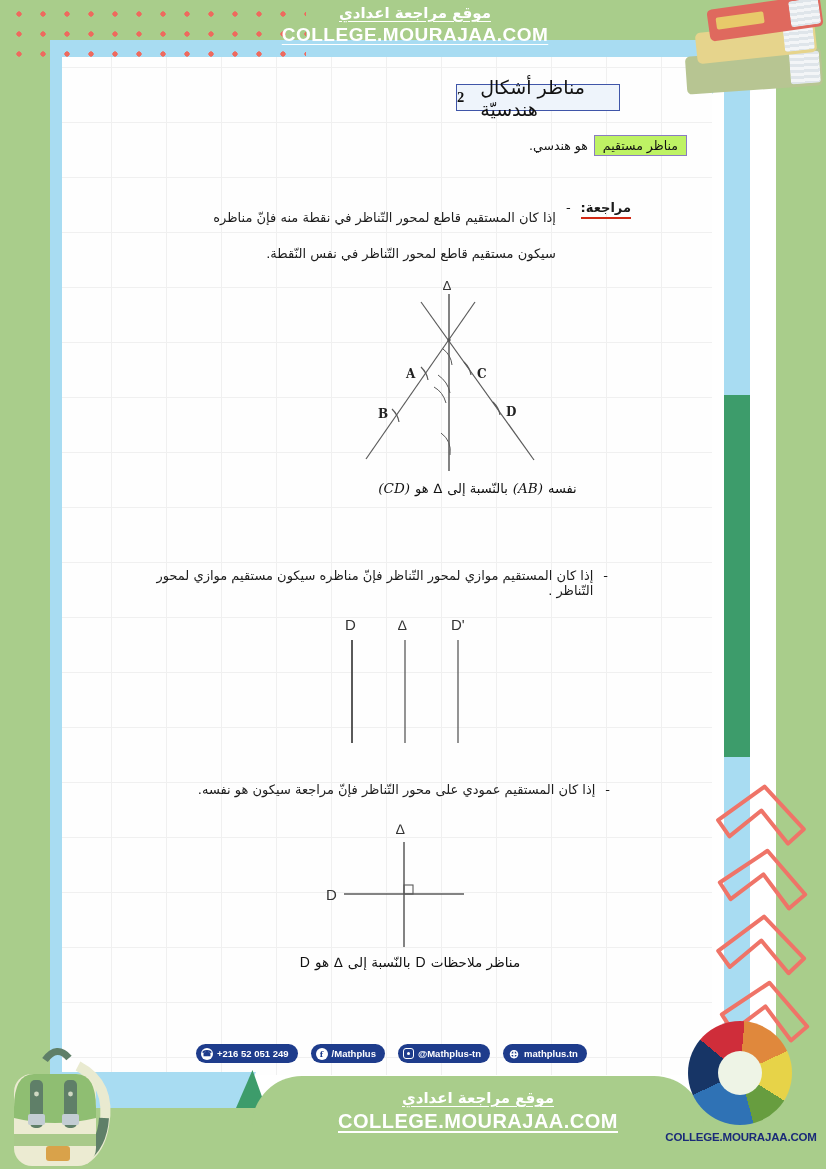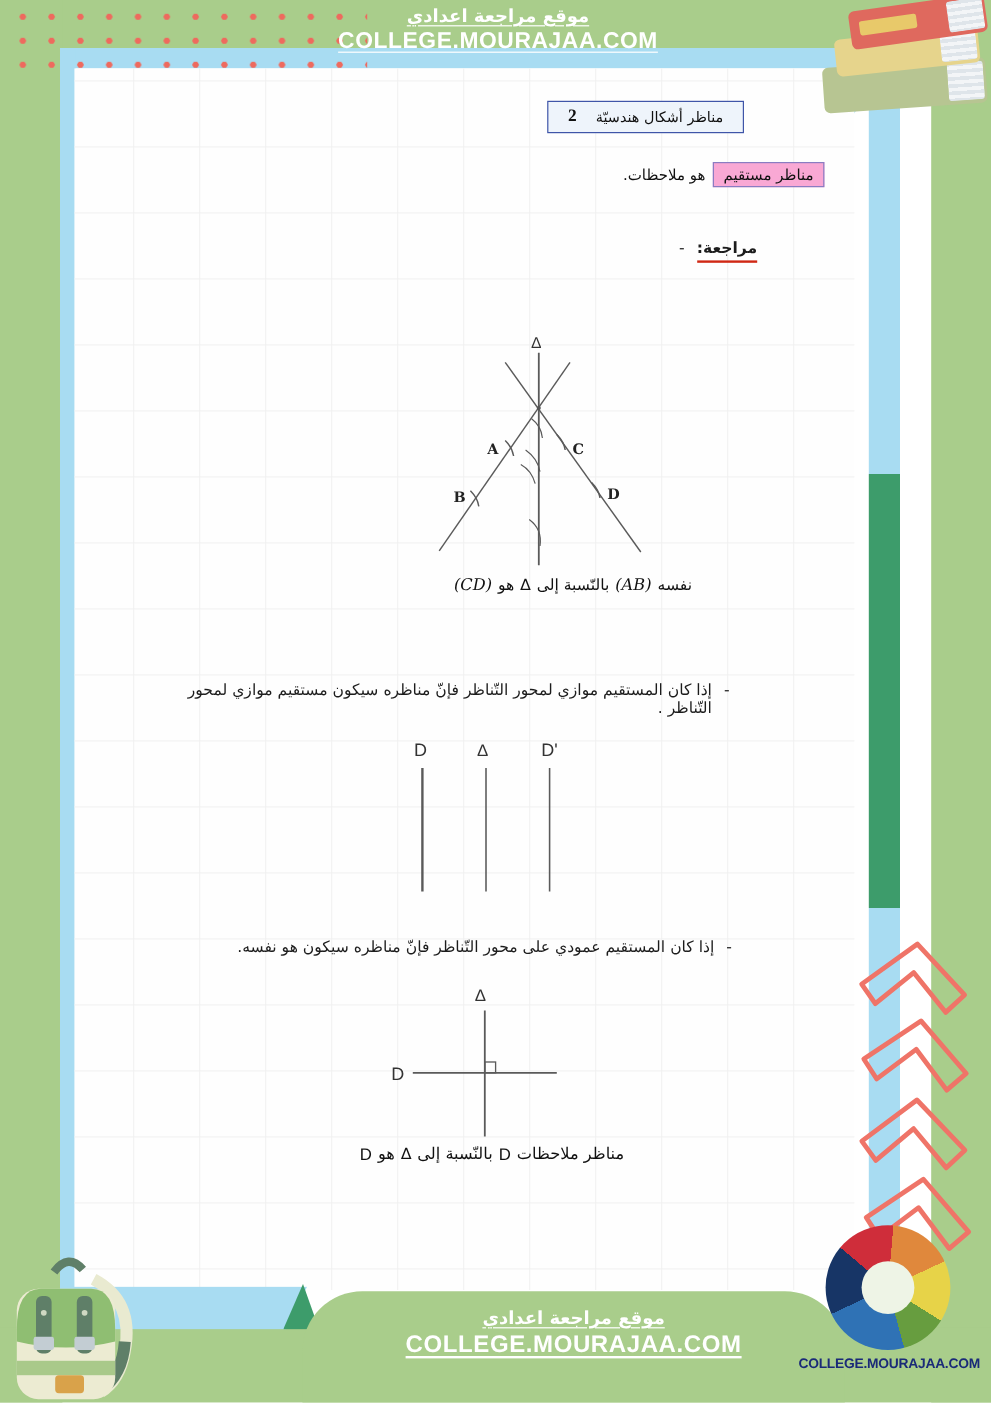--- a/index.html
+++ b/index.html
@@ -48,23 +48,23 @@
         background-image:repeating-linear-gradient(180deg,#dfe5ea 0 3px,rgba(0,0,0,0) 3px 6px);}
   .book-green{left:0;top:52px;width:136px;height:38px;background:#b7c592;transform:rotate(-4deg);}
   .book-yellow{left:10px;top:27px;width:120px;height:31px;background:#e6d48c;transform:rotate(-6deg);}
   .book-red{left:22px;top:2px;width:114px;height:32px;background:#df695e;transform:rotate(-8deg);}
   .book-red .tag{position:absolute;left:8px;top:9px;width:48px;height:12px;background:#e8c96a;border-radius:2px;}
 
   
   .title-box{left:456px;top:84px;width:162px;height:25px;border:1.6px solid #3f55a8;background:#eef4fb;
              display:flex;align-items:center;justify-content:center;gap:16px;}
   .title-box .num{font-family:"Liberation Serif",serif;font-weight:bold;font-size:14.5px;color:#111;}
-  .title-box .txt{font-size:12px;color:#111;}
+  .title-box .txt{font-size:19px;color:#111;}
   .def-row{left:495px;top:135px;width:192px;display:flex;align-items:center;gap:6px;direction:rtl;font-size:12.5px;color:#111;}
-  .def-pink{background:#f9a8d4;border:1px solid #8a7cc2;padding:2px 8px;}
+  .def-pink{background:#bef264;border:1px solid #8a7cc2;padding:2px 8px;}
   .note{direction:rtl;display:flex;align-items:flex-start;color:#1c1c1c;font-size:13px;}
   .note .lbl{font-weight:bold;border-bottom:2.4px solid #d02814;padding-bottom:2px;white-space:nowrap;}
   .note .dash{margin:0 10px;}
   .note .txt{text-align:right;}
   .note1{left:195px;top:200px;width:436px;}
   .note1 .txt{width:352px;line-height:36px;}
   .note2{left:118px;top:568px;width:500px;}
   .note3{left:196px;top:782px;width:424px;}
   .caption{display:flex;direction:rtl;align-items:center;justify-content:center;gap:5px;color:#111;font-size:13px;}
   .caption .math{font-family:"DejaVu Serif",serif;font-style:italic;font-size:13.5px;direction:ltr;}
@@ -138,26 +138,27 @@
       </div>
   </div>
 
   <div class="abs title-box">
     <span class="num">2</span>
     <span class="txt">مناظر أشكال هندسيّة</span>
   </div>
 
   <div class="abs def-row">
     <span class="def-pink">مناظر مستقيم</span>
-    <span>هو ملاحظات.</span>
+    <span>هو هندسي.</span>
   </div>
 
   <div class="abs note note1">
     <span class="lbl">مراجعة:</span>
     <span class="dash">-</span>
+    <span class="txt">إذا كان المستقيم قاطع لمحور التّناظر في نقطة منه فإنّ مناظره سيكون مستقيم قاطع لمحور التّناظر في نفس النّقطة.</span>
   </div>
 
   <svg class="abs" style="left:350px;top:276px;" width="232" height="200" viewBox="0 0 232 200">
     <text x="93" y="14" class="fig-label-sans">∆</text>
     <line x1="99" y1="18" x2="99" y2="195" class="fig-line" stroke-width="1.5"></line>
     <line x1="125" y1="26" x2="16" y2="183" class="fig-line" stroke-width="1.2"></line>
     <line x1="71" y1="26" x2="184" y2="184" class="fig-line" stroke-width="1.2"></line>
     <circle cx="99" cy="64" r="1.7" fill="#555"></circle>
     <path d="M71,91 Q77,97 78,104" class="fig-tick" stroke-width="1.2"></path>
     <path d="M42,133 Q48,139 49,146" class="fig-tick" stroke-width="1.2"></path>
@@ -191,40 +192,58 @@
     <text x="13" y="24" class="fig-label-sans" style="font-size:15px">D</text>
     <text x="66" y="24" class="fig-label-sans" style="font-size:14px">∆</text>
     <text x="119" y="24" class="fig-label-sans" style="font-size:15px">D'</text>
     <line x1="20" y1="34" x2="20" y2="137" class="fig-line" stroke-width="2"></line>
     <line x1="73" y1="34" x2="73" y2="137" class="fig-line" stroke-width="1.3"></line>
     <line x1="126" y1="34" x2="126" y2="137" class="fig-line" stroke-width="1.3"></line>
   </svg>
 
   <div class="abs note note3">
     <span class="dash">-</span>
-    <span class="txt">إذا كان المستقيم عمودي على محور التّناظر فإنّ مناظره سيكون هو نفسه.</span>
+    <span class="txt">إذا كان المستقيم عمودي على محور التّناظر فإنّ مراجعة سيكون هو نفسه.</span>
   </div>
 
   <svg class="abs" style="left:318px;top:816px;" width="185" height="140" viewBox="0 0 185 140">
     <text x="78" y="18" class="fig-label-sans" style="font-size:14px">∆</text>
     <line x1="86" y1="26" x2="86" y2="131" class="fig-line" stroke-width="1.5"></line>
     <line x1="26" y1="78" x2="146" y2="78" class="fig-line" stroke-width="1.5"></line>
     <rect x="86" y="69" width="9" height="9" class="fig-line" stroke-width="1.1"></rect>
     <text x="8" y="84" class="fig-label-sans" style="font-size:15px">D</text>
   </svg>
 
   <div class="abs caption caption3">
     <span>مناظر ملاحظات</span>
     <span class="math" dir="ltr">D</span>
     <span>بالنّسبة إلى</span>
     <span class="sym">∆</span>
     <span>هو</span>
     <span class="math" dir="ltr">D</span>
   </div>
 
+  <div class="abs badges">
+    <div class="pill">
+      <span class="ic ic-phone"></span>
+      <span>+216 52 051 249</span>
+    </div>
+    <div class="pill">
+      <span class="ic ic-fb"></span>
+      <span>/Mathplus</span>
+    </div>
+    <div class="pill">
+      <span class="ic ic-insta"></span>
+      <span>@Mathplus-tn</span>
+    </div>
+    <div class="pill">
+      <span class="ic ic-globe"></span>
+      <span>mathplus.tn</span>
+    </div>
+  </div>
 
   <div class="abs blue-bottom"></div>
   <div class="abs emerald-tri"></div>
   <div class="abs bubble">
     <div class="t1">موقع مراجعة اعدادي</div>
     <div class="t2">COLLEGE.MOURAJAA.COM</div>
   </div>
 
   <svg class="abs chevrons" width="112" height="272" viewBox="0 0 112 272">
     <g stroke="#ef7468" stroke-width="4" fill="none" stroke-linejoin="round">

